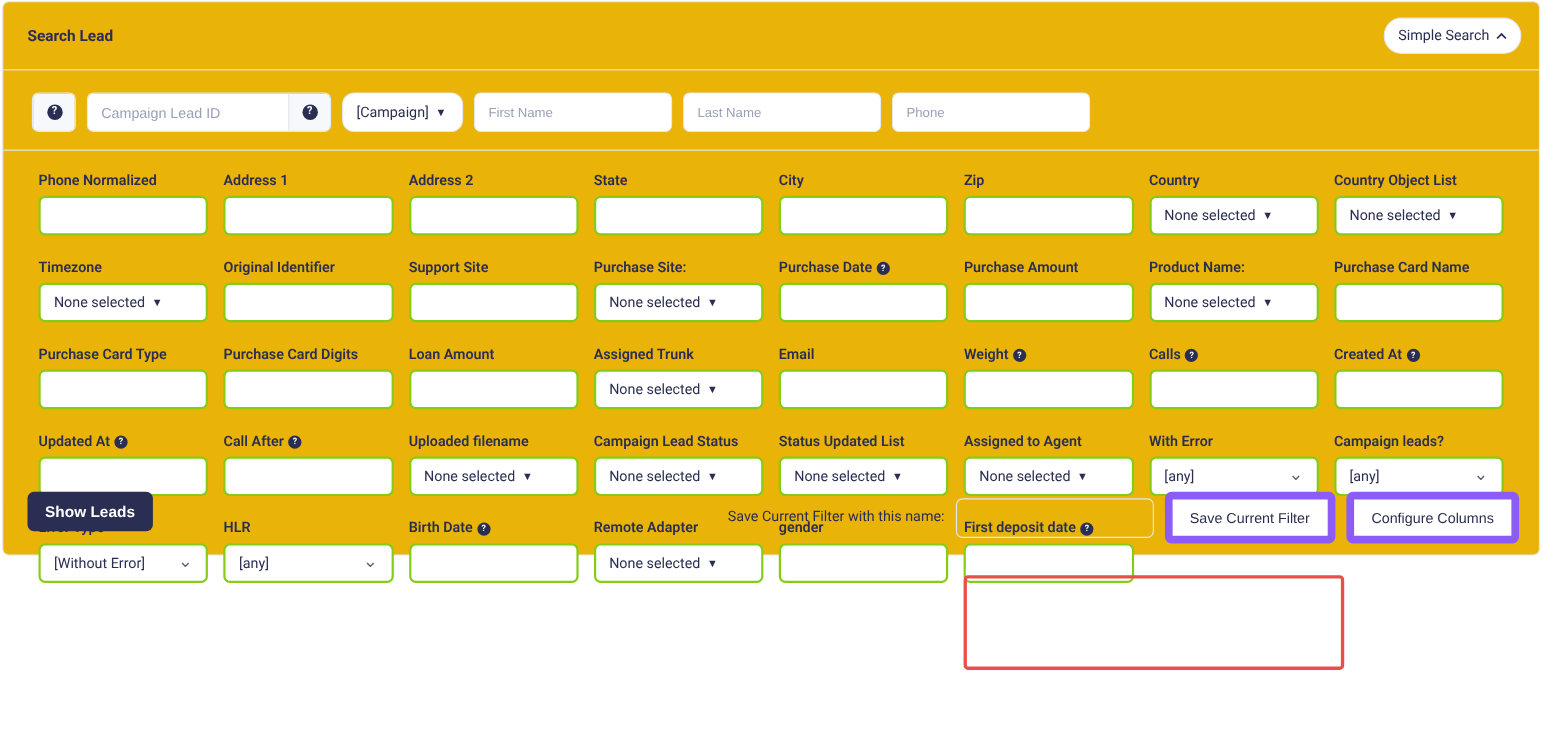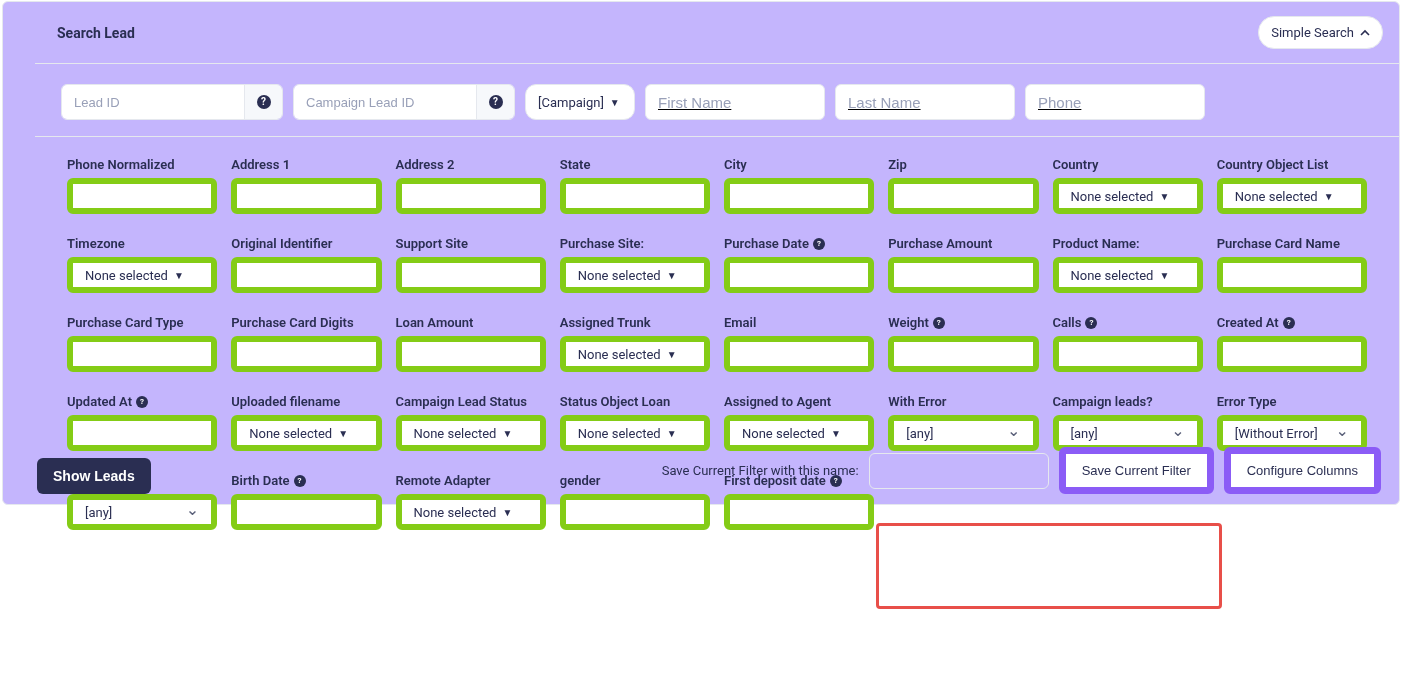--- a/index.html
+++ b/index.html
@@ -10,23 +10,22 @@
     height: 674px;
     overflow: hidden;
   }
   .outer {
     width: 1398px;
     height: 504px;
     margin-left: 2px;
     margin-top: 1px;
     border: 1px solid #e5e8ee;
     border-radius: 6px;
-    background: #c4b5fd;
+    background: #eab308;
     position: relative;
-    padding-left: 32px;
   }
   .header {
     display: flex;
     justify-content: space-between;
     align-items: center;
     padding: 14px 16px 14px 22px;
     border-bottom: 1px solid #e5e8ee;
   }
   .title {
     font-size: 14px;
@@ -101,23 +100,22 @@
     align-items: center;
     padding: 0 12px;
     font-size: 13px;
     color: #2a2e52;
     background: #fff;
     gap: 6px;
   }
   .plain-input input {
     border: none; outline: none;
     width: 100%;
-    font-size: 15px;
+    font-size: 12px;
     background: transparent;
-    text-decoration: underline;
   }
   .plain-input input::placeholder { color: #99a0b8; }
 
   .caret { font-size: 10px; color: #2a2e52; }
   .caret::after { content: "▼"; }
 
   .chev {
     font-size: 12px; color: #5b617a; margin-left: auto;
   }
   .chev::after { content: "⌄"; font-size: 16px; position: relative; top: -3px; }
@@ -138,44 +136,44 @@
     font-size: 13px;
     font-weight: 600;
     color: #2a2e52;
     display: flex;
     align-items: center;
     gap: 4px;
   }
   .label .help-icon { width: 12px; height: 12px; font-size: 8px; }
 
   .input-box {
-    border: 6px solid #84cc16;
+    border: 2px solid #84cc16;
     border-radius: 6px;
     height: 36px;
     display: flex;
     align-items: center;
     padding: 0 12px;
     font-size: 13px;
     color: #2a2e52;
     background: #fff;
     gap: 6px;
     min-width: 0;
     cursor: pointer;
   }
   .input-box.plain { cursor: text; }
   .input-box .val { white-space: nowrap; overflow: hidden; text-overflow: ellipsis; min-width: 0; flex: 0 1 auto; }
 
   .footer {
     position: absolute;
     bottom: 10px;
-    left: 16px;
+    left: 4px;
     right: 0;
     padding: 0 18px;
     display: flex;
-    align-items: flex-end;
+    align-items: flex-start;
     gap: 12px;
   }
   .btn-primary {
     background: #2a2e52;
     color: #fff;
     border: none;
     border-radius: 6px;
     padding: 10px 16px;
     font-size: 14px;
     font-weight: 600;
@@ -229,21 +227,20 @@
     <div class="simple-search">
       <span>Simple Search</span>
       <svg viewBox="0 0 10 10">
           <path d="M1 7 L5 3 L9 7" fill="none" stroke="#2a2e52" stroke-width="1.6"></path>
         </svg>
     </div>
   </div>
 
   <div class="toprow">
     <div class="input-with-help">
-      <input placeholder="Lead ID" style="">
       <div class="help">
           <span class="help-icon"></span>
         </div>
     </div>
     <div class="input-with-help">
       <input placeholder="Campaign Lead ID" style="">
       <div class="help">
           <span class="help-icon"></span>
         </div>
     </div>
@@ -394,35 +391,42 @@
       </div>
 
     <div class="field">
         <div class="label">
           <span>Updated At</span>
           <span class="help-icon"></span>
         </div>
         <div class="input-box plain"></div>
       </div>
     <div class="field">
+        <div class="label">
+          <span>Call After</span>
+          <span class="help-icon"></span>
+        </div>
+        <div class="input-box plain"></div>
+      </div>
+    <div class="field">
         <div class="label">Uploaded filename</div>
         <div class="input-box">
           <span class="val">None selected</span>
           <span class="caret"></span>
         </div>
       </div>
     <div class="field">
         <div class="label">Campaign Lead Status</div>
         <div class="input-box">
           <span class="val">None selected</span>
           <span class="caret"></span>
         </div>
       </div>
     <div class="field">
-        <div class="label">Status Object Loan</div>
+        <div class="label">Status Updated List</div>
         <div class="input-box">
           <span class="val">None selected</span>
           <span class="caret"></span>
         </div>
       </div>
     <div class="field">
         <div class="label">Assigned to Agent</div>
         <div class="input-box">
           <span class="val">None selected</span>
           <span class="caret"></span>

